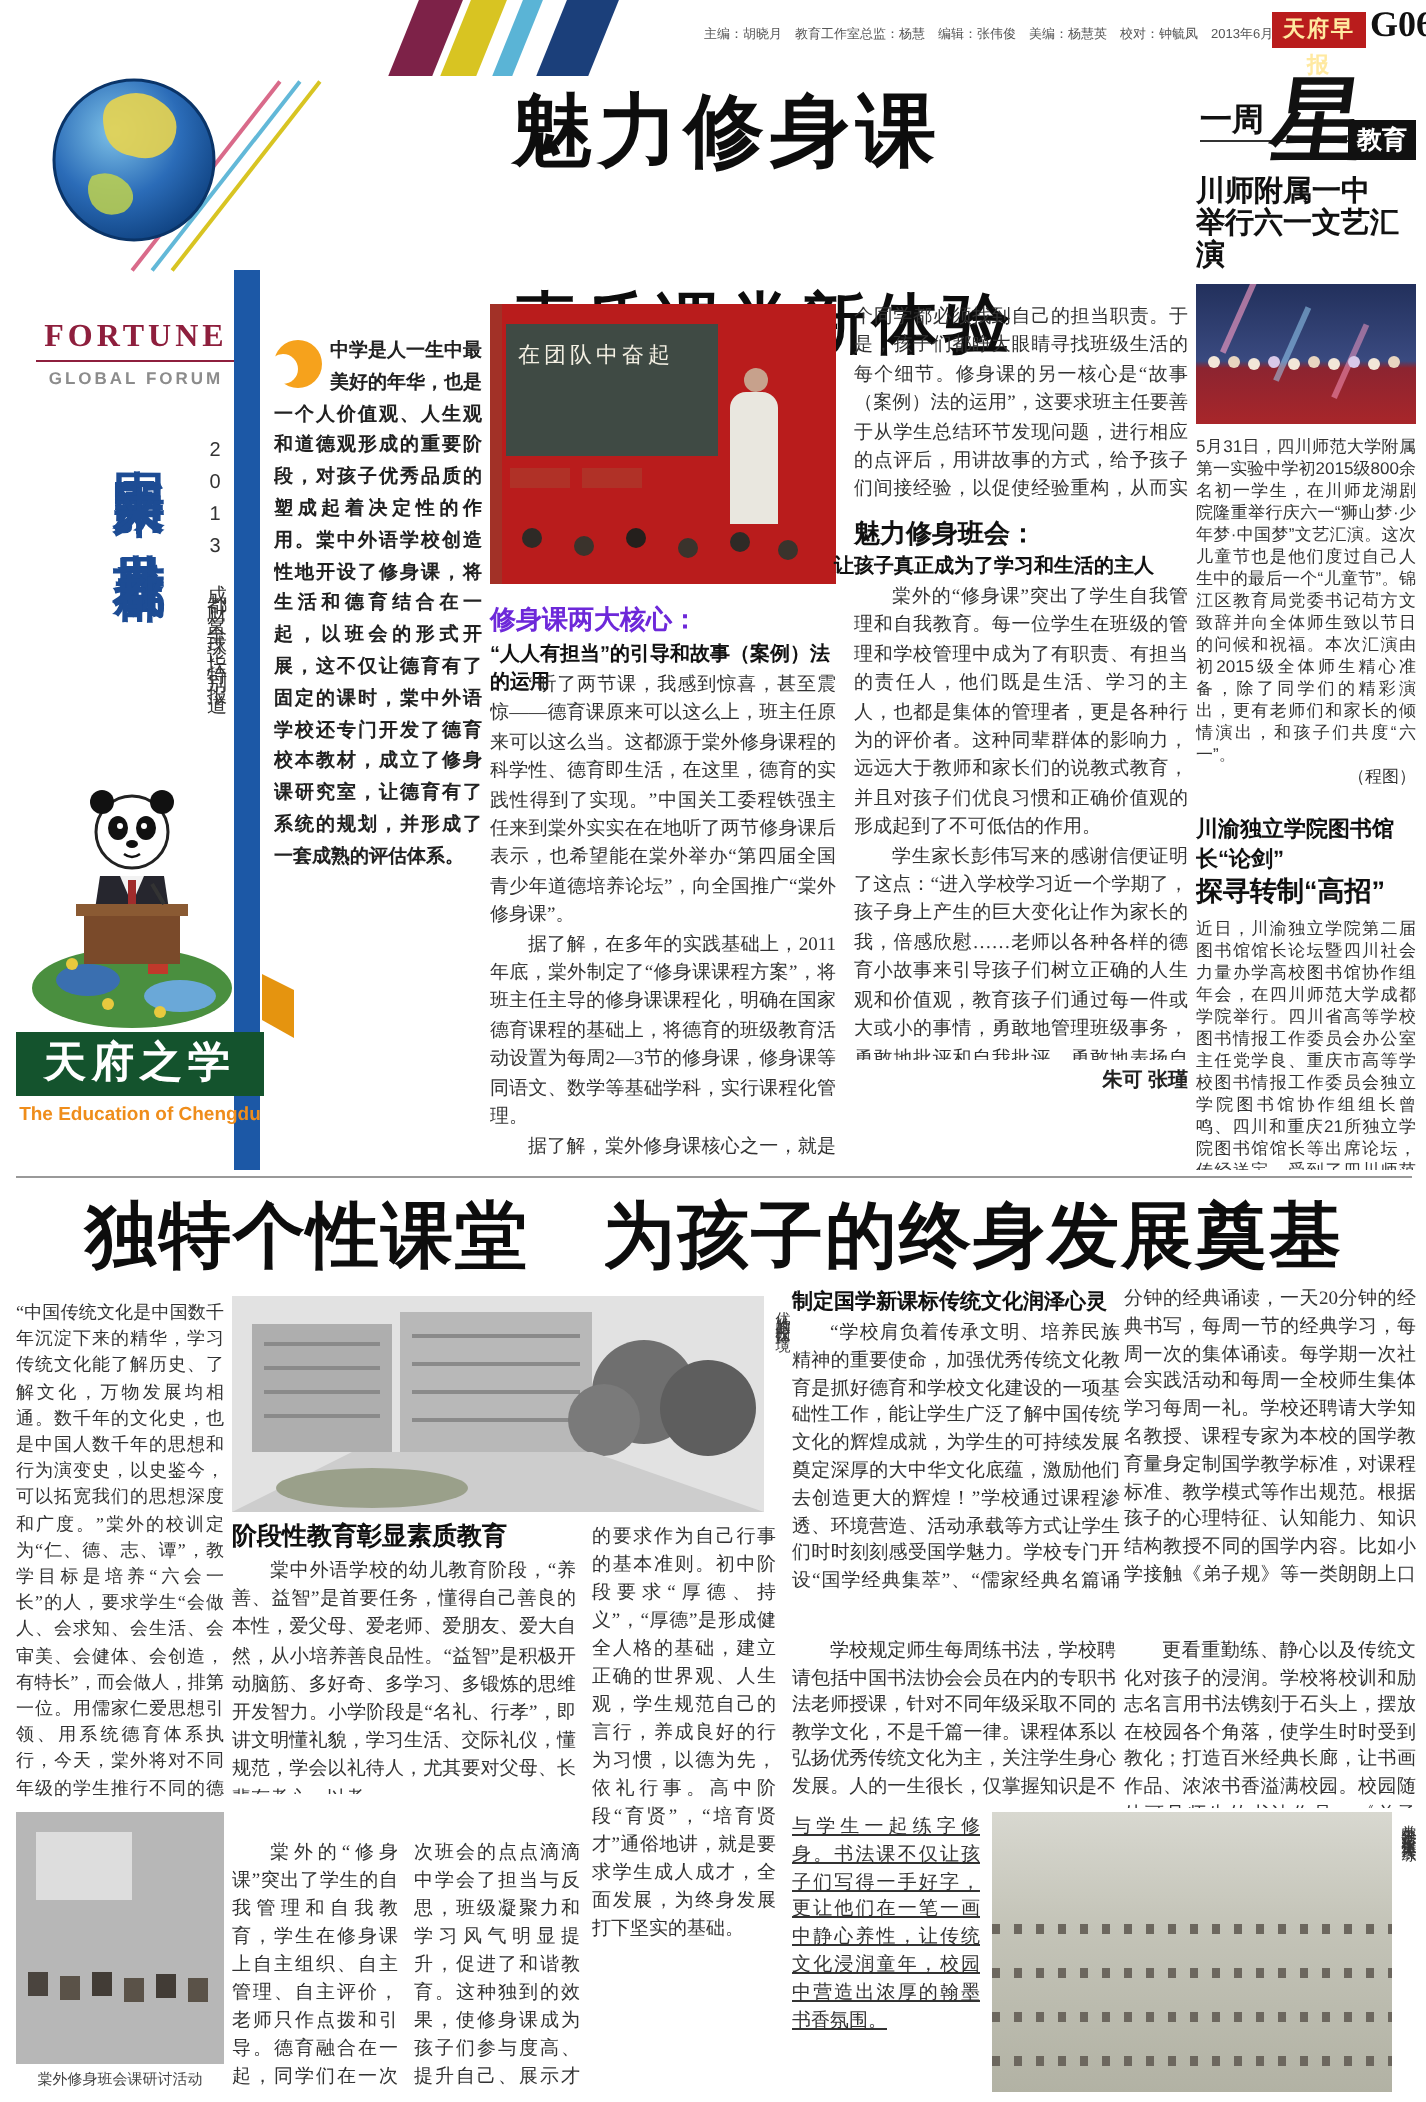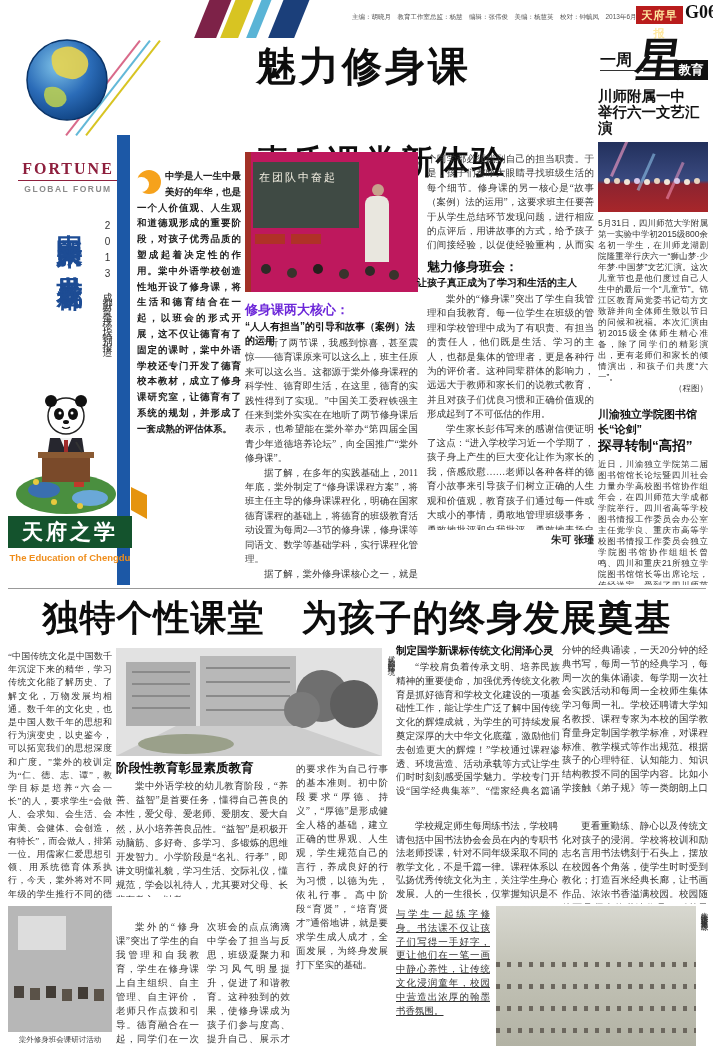--- a/index.html
+++ b/index.html
@@ -39,21 +39,21 @@
   .tf-fold{left:131px;top:487px;width:16px;height:32px;background:#e5940f;clip-path:polygon(0 0,100% 25%,100% 100%,0 72%);}
   .tf-sub{left:8px;top:552px;width:124px;font-size:9.5px;font-weight:bold;color:#ef8d1b;text-align:center;}
   .divider{left:8px;top:588px;width:698px;border-top:1px solid #999;}
 
   
   .hl1{left:256px;top:44px;font-size:40px;line-height:44px;font-weight:900;letter-spacing:3px;color:#0d0d0d;}
   .hl2{left:256px;top:92px;font-size:33px;line-height:44px;font-weight:900;letter-spacing:3px;color:#0d0d0d;margin-top:48px;}
   .intro{left:137px;top:152px;width:104px;height:266px;font-size:9.5px;line-height:15.8px;font-weight:600;color:#222;margin-top:16px;}
   .quote-icon{float:left;width:24px;height:24px;background:#f6a21c;border-radius:50%;position:relative;margin:2px 4px 0 0;}
   .quote-icon::after{content:"";position:absolute;width:15px;height:15px;background:#fff;border-radius:50%;left:-3px;top:7px;}
-  .main-photo{left:245px;top:152px;width:173px;height:140px;background:#be185d;}
+  .main-photo{left:245px;top:152px;width:173px;height:140px;background:#b91c1c;}
   .mp-strip{position:absolute;left:0;top:0;width:6px;height:140px;background:#a23127;}
   .mp-board{position:absolute;left:8px;top:10px;width:106px;height:66px;background:#3f4a44;}
   .mp-board-text{position:absolute;left:0;top:18px;width:106px;text-align:center;color:#f3efe2;font-size:11px;letter-spacing:2px;}
   .mp-teacher{position:absolute;left:120px;top:44px;width:24px;height:66px;background:#e9e7df;border-radius:8px 8px 0 0;}
   .mp-head{position:absolute;left:127px;top:32px;width:12px;height:12px;background:#c7a18c;border-radius:50%;}
   .mp-sign1{position:absolute;left:10px;top:82px;width:30px;height:10px;background:#b03127;}
   .mp-sign2{position:absolute;left:46px;top:82px;width:30px;height:10px;background:#b03127;}
   .mp-students{position:absolute;left:16px;top:112px;width:10px;height:10px;border-radius:50%;background:#2e2a26;box-shadow:26px 4px 0 #3a332c,52px 0 0 #241f1c,78px 5px 0 #3a332c,104px 2px 0 #2e2a26,128px 6px 0 #3a332c;}
   .s1title{left:245px;top:301px;width:173px;font-size:13px;font-weight:bold;color:#6d28d9;}
   .s1sub{left:245px;top:320px;width:173px;font-size:10px;font-weight:bold;color:#111;}

